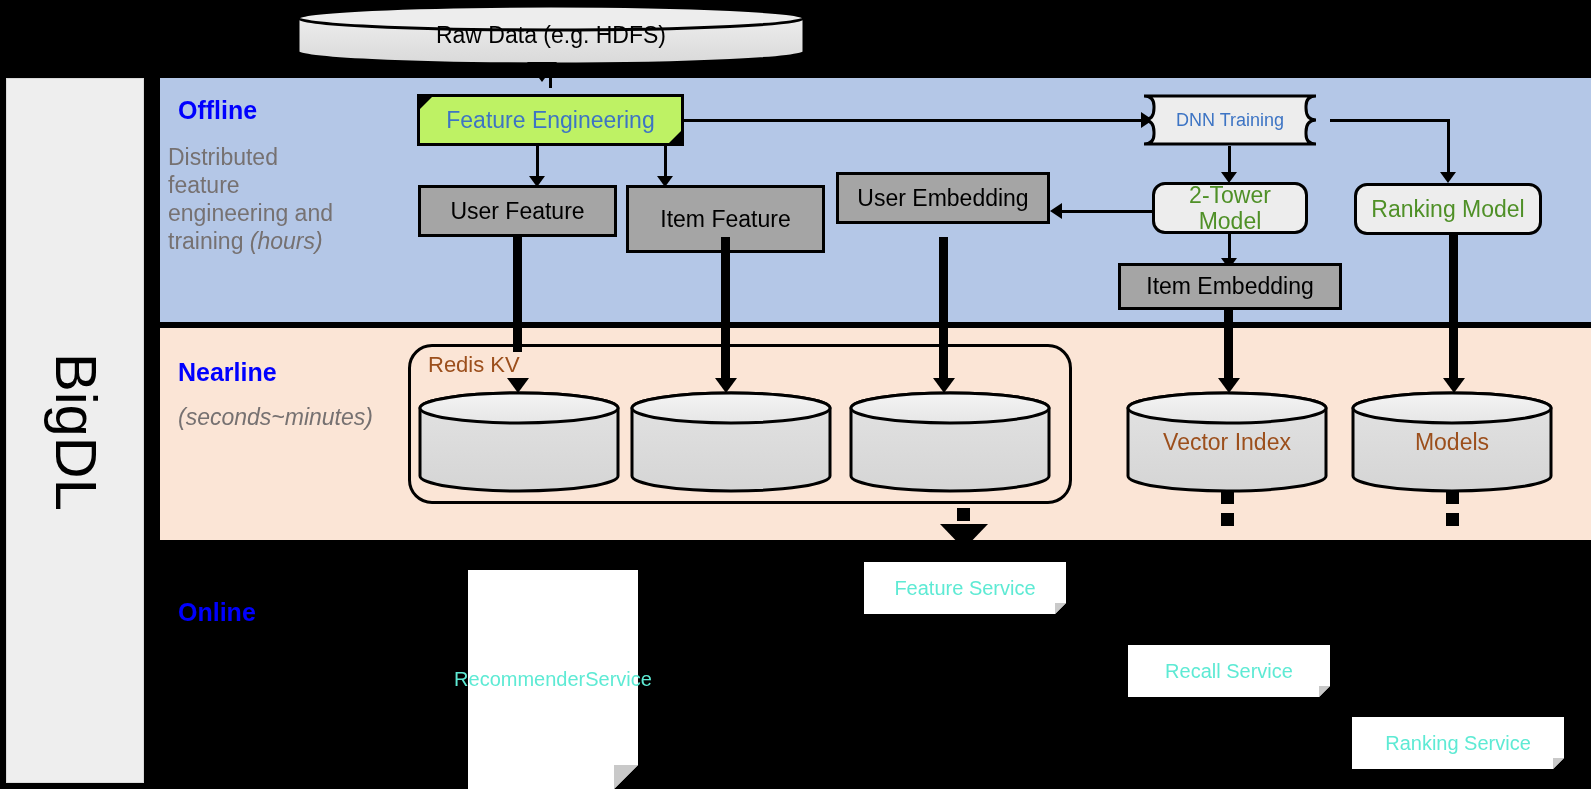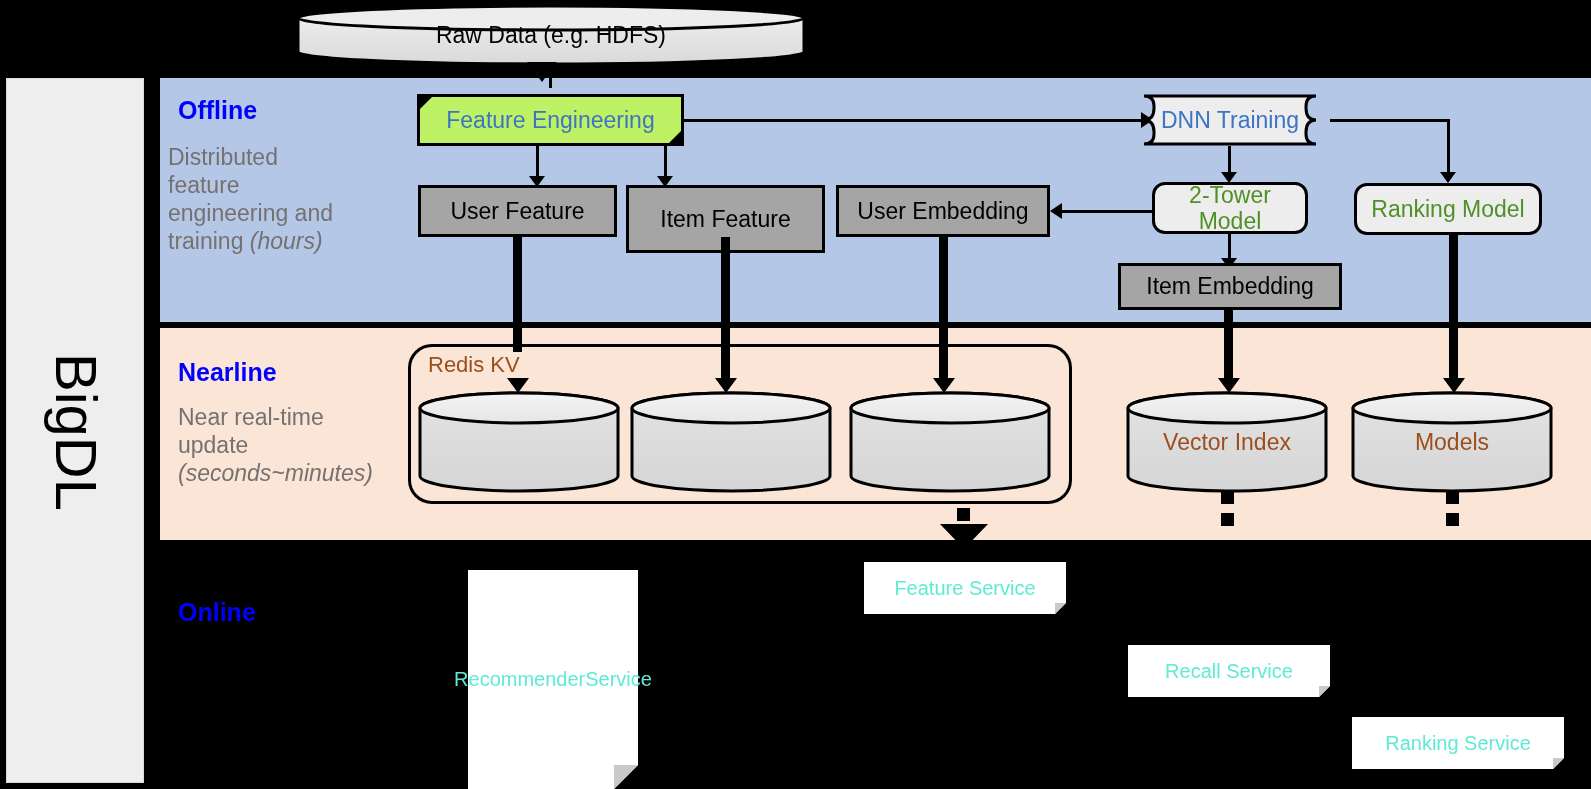--- a/index.html
+++ b/index.html
@@ -57,21 +57,21 @@
     position:absolute; left:3px; top:3px; right:3px; bottom:3px;
     background:#bef264; display:flex; align-items:center; justify-content:center;
     clip-path: polygon(12px 0, 100% 0, 100% calc(100% - 12px), calc(100% - 12px) 100%, 0 100%, 0 12px);
     font-size:23px; color:#3d74c4;
   }
   .card-wrap { position:absolute; }
   .card-wrap svg { position:absolute; left:0; top:0; }
   .card-wrap .lbl {
     position:absolute; left:0; top:0; width:100%; height:100%;
     display:flex; align-items:center; justify-content:center;
-    font-size:23px; color:#3d74c4;
+    font-size:18px; color:#3d74c4;
   }
 
   
   .cyl { position:absolute; }
   .cyl svg { position:absolute; left:0; top:0; }
   .cyl .cyl-label {
     position:absolute; left:0; top:0; width:100%; height:100%;
     display:flex; align-items:center; justify-content:center;
     font-size:23px; color:#000;
   }
@@ -140,23 +140,21 @@
     <div id="bigdl-label">BigDL</div>
   </div>
 
   <div class="band-title" id="t-offline">Offline</div>
   <div class="band-sub" id="s-offline"><span>Distributed
 feature
 engineering and
 training </span><i>(hours)</i></div>
 
   <div class="band-title" id="t-nearline">Nearline</div>
-  <div class="band-sub" id="s-nearline"><span>Near real-time
-update
-</span><i>(seconds~minutes)</i></div>
+  <div class="band-sub" id="s-nearline"><i>(seconds~minutes)</i></div>
 
   <div class="band-title" id="t-online">Online</div>
 
   <div class="cyl" style="left:296px; top:4px; width:510px; height:62px;">
     <svg width="510" height="62" viewBox="0 0 510 62">
       <defs>
         <linearGradient id="cylg1" x1="0" y1="0" x2="0" y2="1">
           <stop offset="0%" stop-color="#f2f2f2"></stop>
           <stop offset="100%" stop-color="#d9d9d9"></stop>
         </linearGradient>
@@ -198,21 +196,21 @@
   <div class="conn hline3" style="left:1330px; top:119px; width:120px;"></div>
   <div class="conn thinline" style="left:1447px; top:119px; height:55px;"></div>
   <div class="arrowhead-down thin" style="left:1440px; top:172px;"></div>
 
   <div class="box gray-box" style="left:418px; top:185px; width:199px; height:52px;">
     <span>User Feature</span>
   </div>
   <div class="box gray-box" style="left:626px; top:185px; width:199px; height:68px;">
     <span>Item Feature</span>
   </div>
-  <div class="box gray-box" style="left:836px; top:185px; width:214px; height:52px;">
+  <div class="box gray-box" style="left:836px; top:172px; width:214px; height:52px;">
     <span>User Embedding</span>
   </div>
 
   <div class="conn hline3" style="left:1062px; top:210px; width:90px;"></div>
   <div class="arrowhead-left" style="left:1050px; top:203px;"></div>
 
   <div class="box proc proc-green rounded" style="left:1152px; top:182px; width:156px; height:52px;">
     <span>2-Tower Model</span>
   </div>
   <div class="box proc proc-green rounded" style="left:1354px; top:183px; width:188px; height:52px;">

